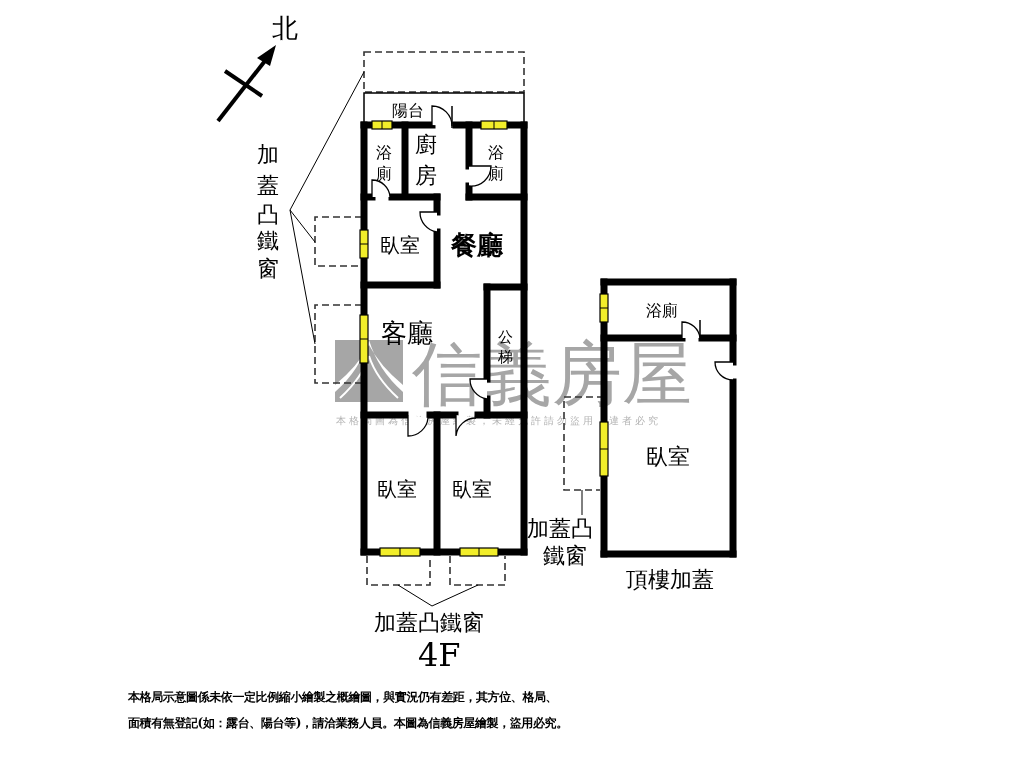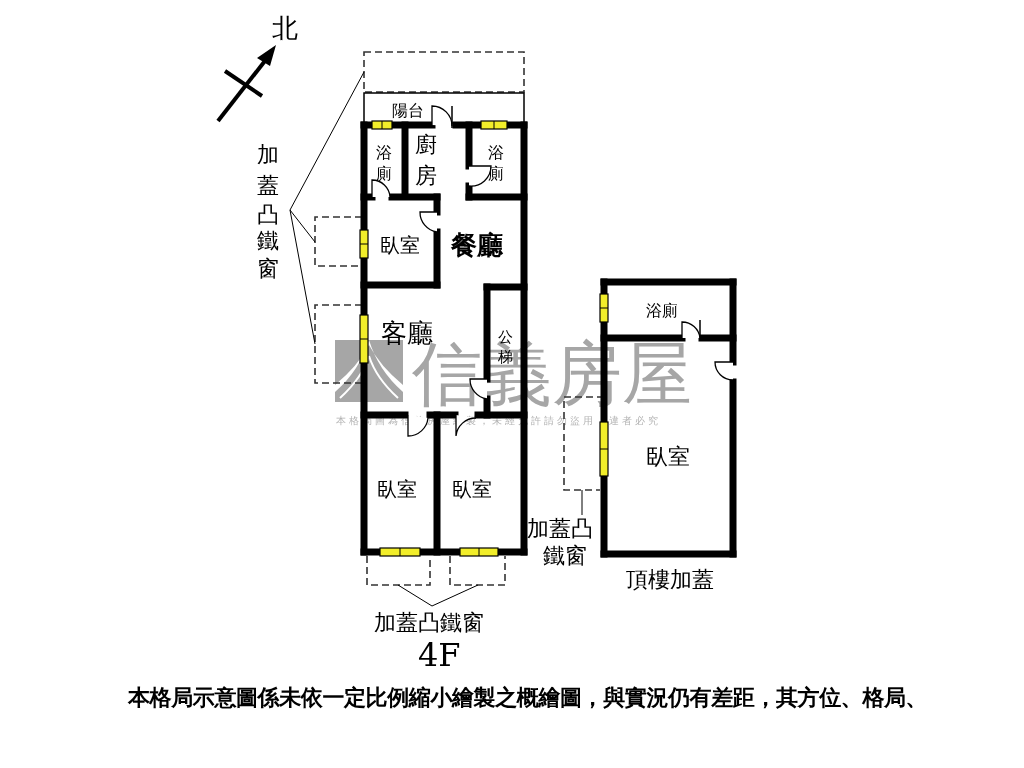--- a/index.html
+++ b/index.html
@@ -9,21 +9,21 @@
     .wall { stroke: #000; stroke-width: 7; stroke-linecap: square; fill: none; }
     .thin { stroke: #000; stroke-width: 1.5; fill: none; }
     .dash { stroke: #333; stroke-width: 1.6; fill: none; stroke-dasharray: 7 4; }
     .lead { stroke: #000; stroke-width: 1; fill: none; }
     .win  { fill: #f2ee2a; stroke: #000; stroke-width: 1.2; }
     .door { stroke: #000; stroke-width: 1.3; fill: #fff; }
     .lbl  { font-family: "DejaVu Serif", "Liberation Serif", serif; fill: #000; }
     .wm   { fill: #a6a6a6; font-family: "DejaVu Sans", "Liberation Sans", sans-serif; }
     .wm-small { fill: #b3b3b3; font-family: "DejaVu Sans", "Liberation Sans", sans-serif; font-size: 10px; letter-spacing: 3px; }
     #disclaimer { position: absolute; left: 128px; top: 684px; width: 780px;
-                  font-family: "DejaVu Serif", "Liberation Serif", serif; font-size: 22px;
+                  font-family: "DejaVu Serif", "Liberation Serif", serif; font-size: 12px;
                   line-height: 26px; color: #000; font-weight: bold; letter-spacing: -0.4px; }
     #disclaimer div { white-space: nowrap; }
   </style>
 </head>
 <body>
 
 <svg id="plan" viewBox="0 0 1024 768" xmlns="http://www.w3.org/2000/svg">
 
   <g>
     <g>
@@ -172,13 +172,14 @@
     <text class="lbl" x="646" y="316" font-size="16">浴廁</text>
     <text class="lbl" x="646" y="464" font-size="22">臥室</text>
     <text class="lbl" x="527" y="536" font-size="22">加蓋凸</text>
     <text class="lbl" x="543" y="563" font-size="22">鐵窗</text>
     <text class="lbl" x="626" y="587" font-size="22">頂樓加蓋</text>
   </g>
 </svg>
 
 <div id="disclaimer">
   <div>本格局示意圖係未依一定比例縮小繪製之概繪圖，與實況仍有差距，其方位、格局、</div>
+  <div>面積有無登記(如：露台、陽台等)，請洽業務人員。本圖為信義房屋繪製，盜用必究。</div>
 </div>
 
 </body></html>

